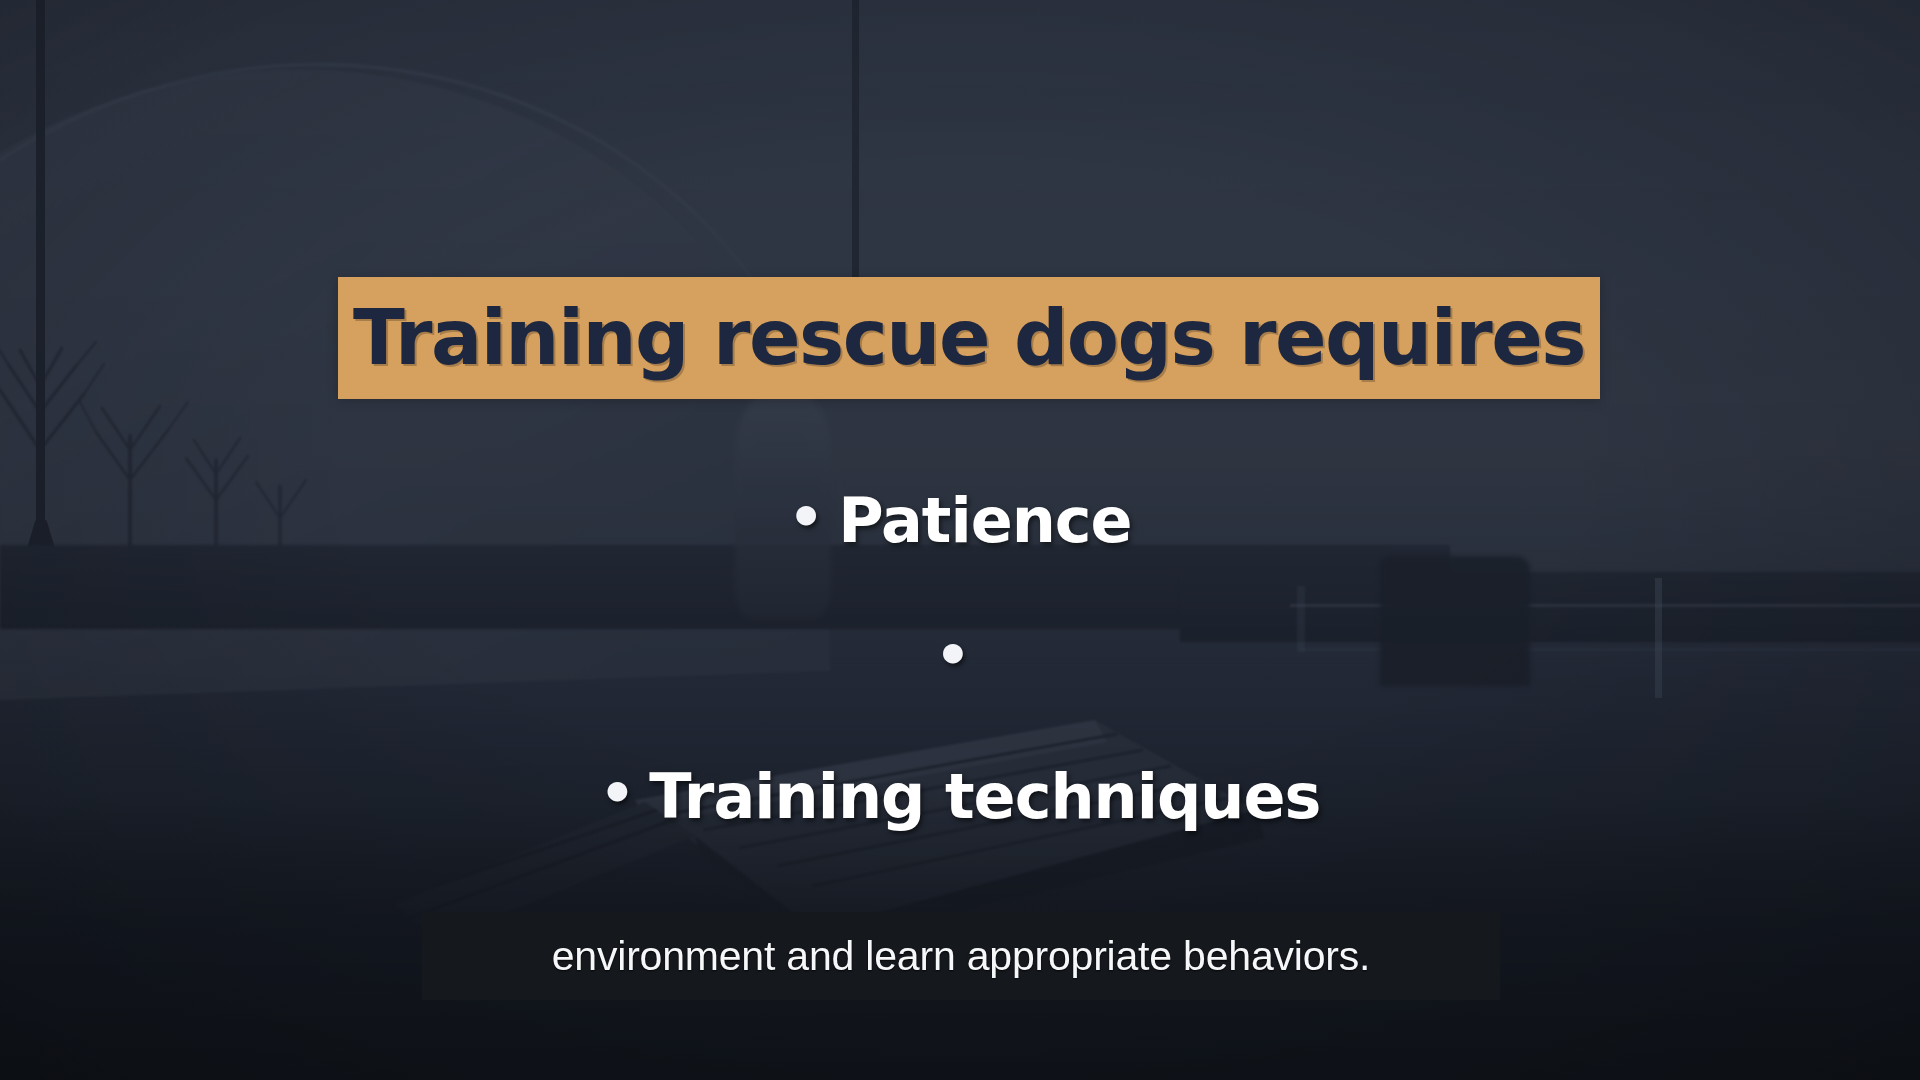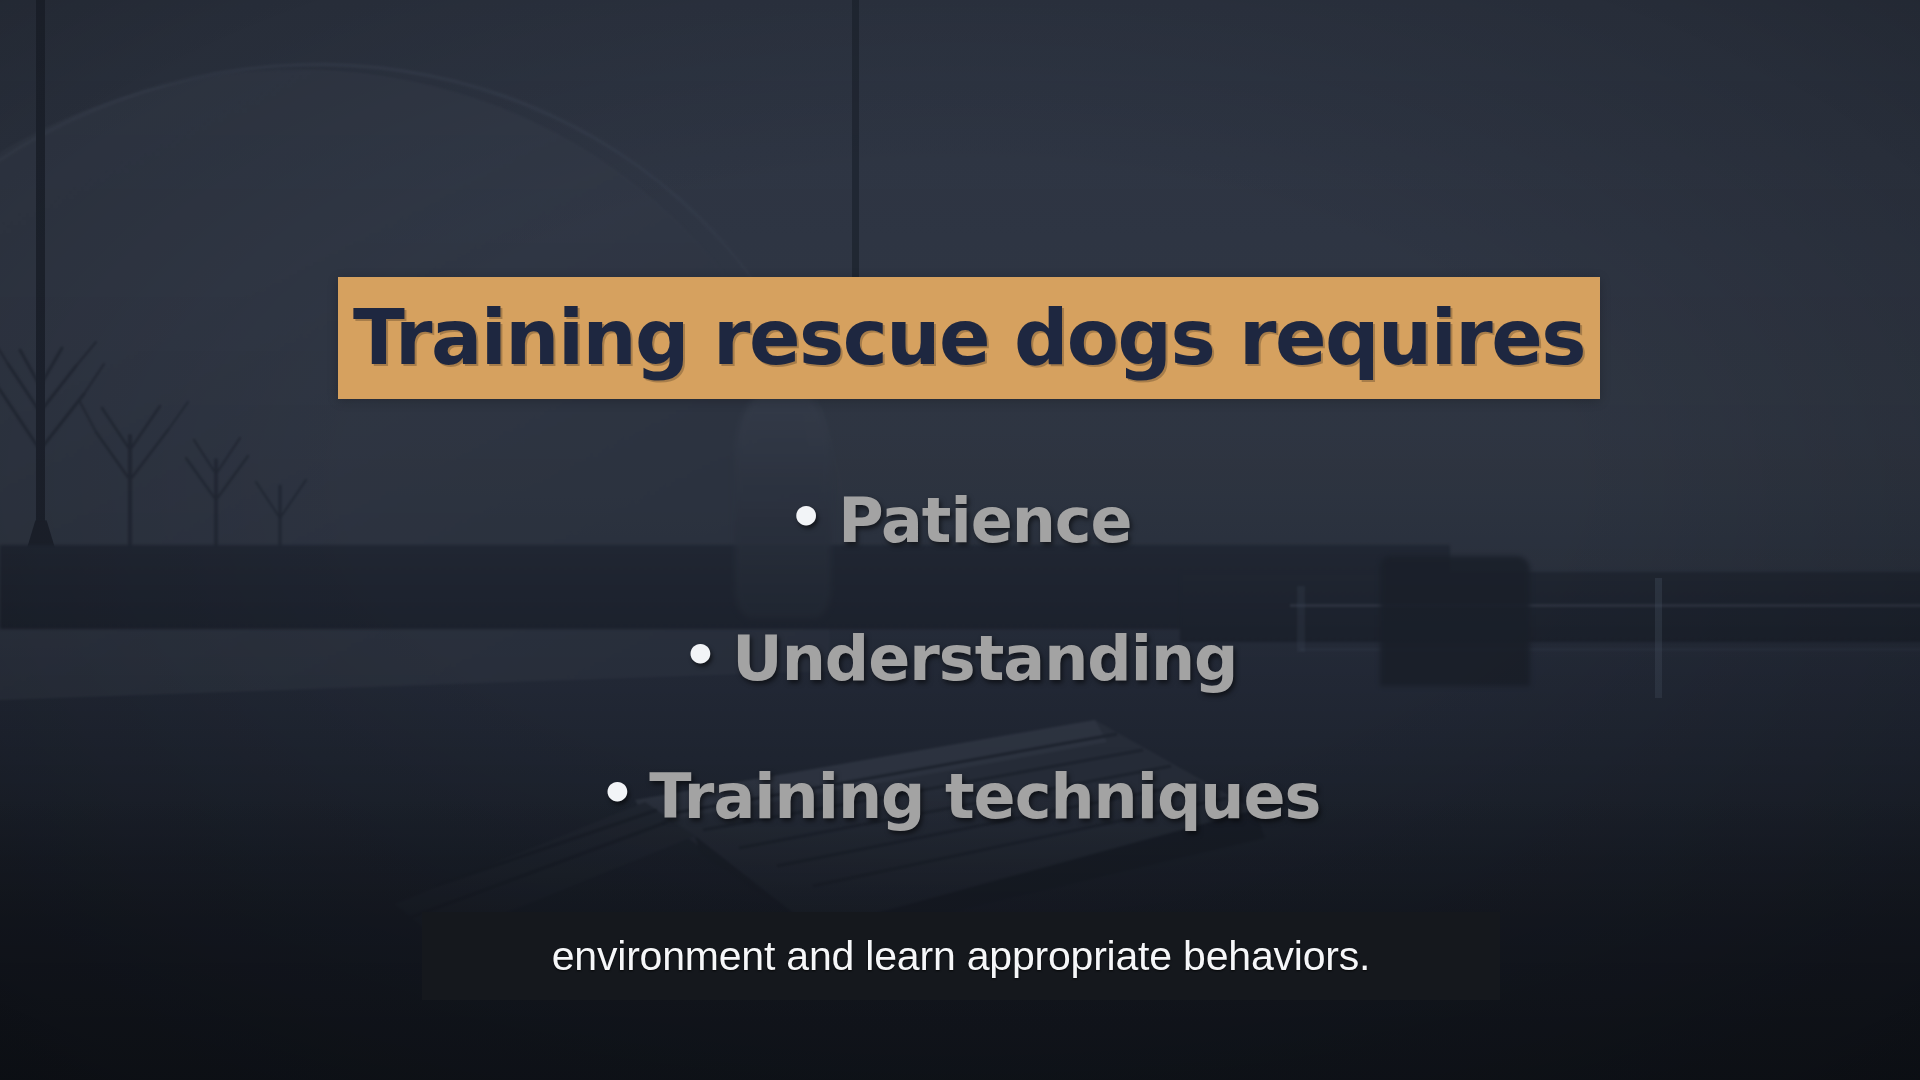--- a/index.html
+++ b/index.html
@@ -239,21 +239,21 @@
     position:relative;
     top:-4px;
     text-shadow:2px 3px 4px rgba(0,0,0,.55);
   }
   .bullet-label {
     font-family:"DejaVu Sans", sans-serif;
     font-weight:700;
     font-size:62px;
     line-height:1;
     letter-spacing:-1px;
-    color:#a3a3a3;
+    color:#ffffff;
     white-space:nowrap;
     text-shadow:2px 3px 5px rgba(0,0,0,.55);
   }
 
   
   .caption-bar {
     position:absolute;
     left:422px; top:912px;
     width:1078px; height:88px;
     background:#15181d;
@@ -352,21 +352,20 @@
 
     <div class="bullet-list">
 
       <div class="bullet-item">
         <span class="bullet-dot">•</span>
         <span class="bullet-label">Patience</span>
       </div>
 
       <div class="bullet-item">
         <span class="bullet-dot">•</span>
-        <span class="bullet-label">Understanding</span>
       </div>
 
       <div class="bullet-item">
         <span class="bullet-dot">•</span>
         <span class="bullet-label">Training techniques</span>
       </div>
 
     </div>
 
     <div class="caption-bar">

